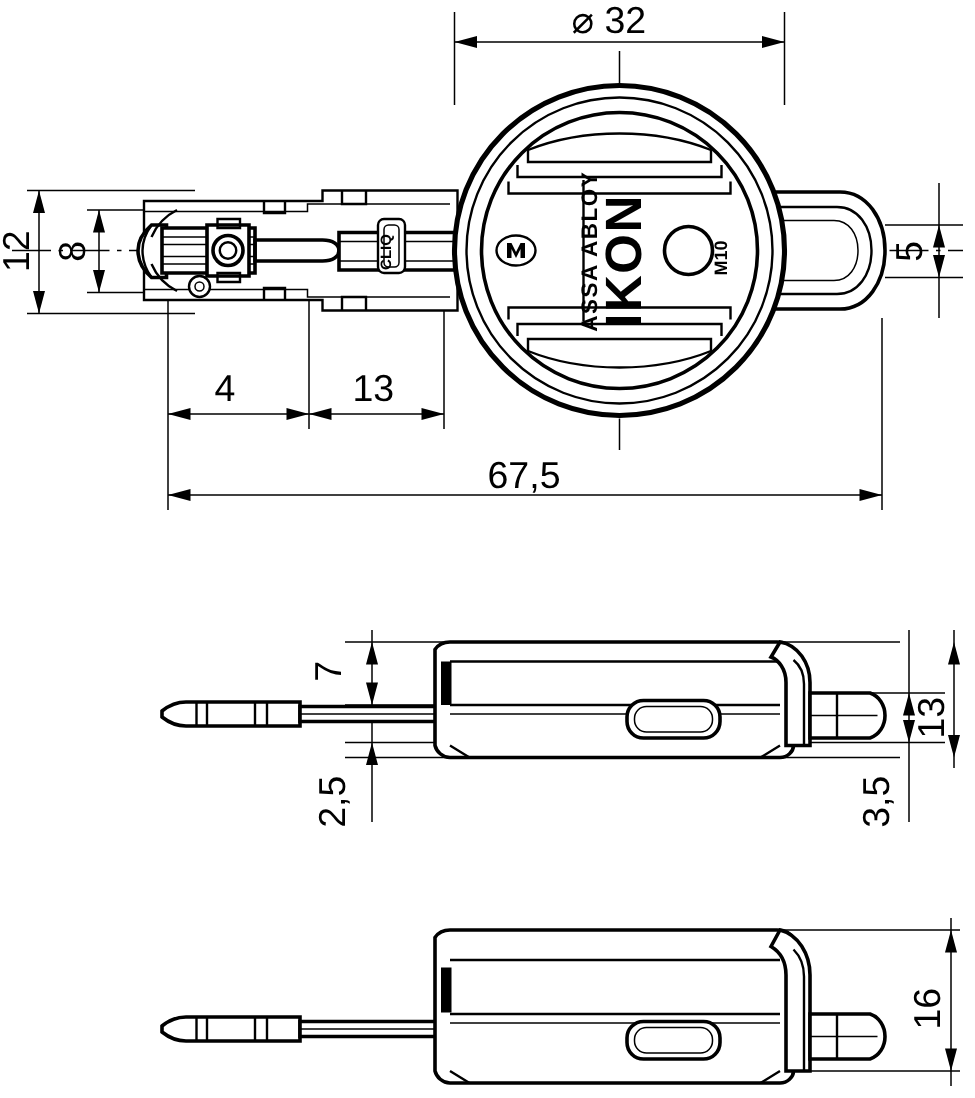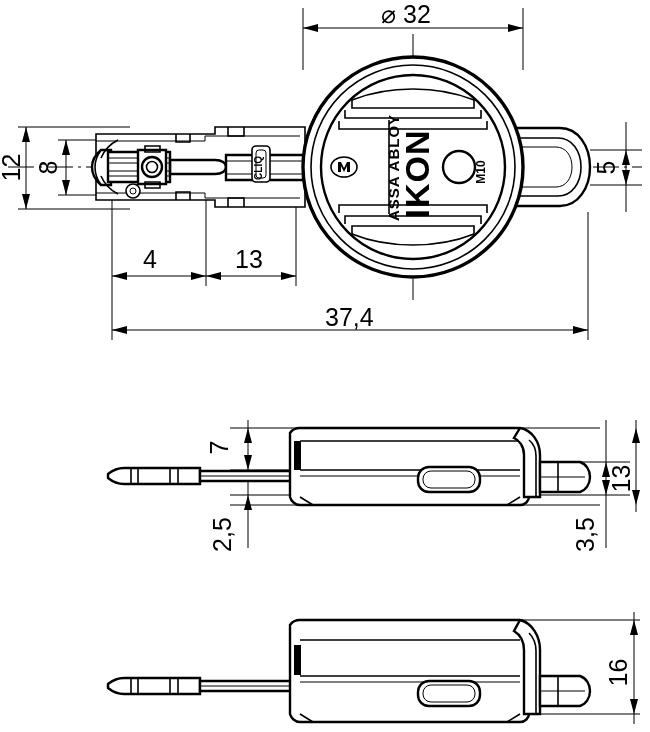--- a/index.html
+++ b/index.html
@@ -254,21 +254,21 @@
   <div class="lbl rot" style="left:-2px;top:155px;">12</div>
 
   <div class="lbl rot" style="left:42px;top:155px;">8</div>
 
   <div class="lbl rot" style="left:600px;top:155px;">5</div>
 
   <div class="lbl" style="left:143px;top:247px;">4</div>
 
   <div class="lbl" style="left:235px;top:247px;">13</div>
 
-  <div class="lbl" style="left:325px;top:305px;">37,4</div>
+  <div class="lbl" style="left:325px;top:305px;">67,5</div>
 
   <div class="lbl rot" style="left:340px;top:160px;font-size:15px;font-weight:bold;letter-spacing:1px;">ASSA ABLOY</div>
 
   <div class="lbl rot" style="left:372px;top:157px;font-size:34px;font-weight:bold;letter-spacing:1px;">IKON</div>
 
   <div class="lbl rot" style="left:469px;top:166px;font-size:12px;font-weight:bold;">M10</div>
 
   <div class="lbl rot" style="left:247px;top:163px;font-size:10px;font-weight:bold;">CLIQ</div>
 
   <div class="lbl rot" style="left:213px;top:435px;">7</div>

